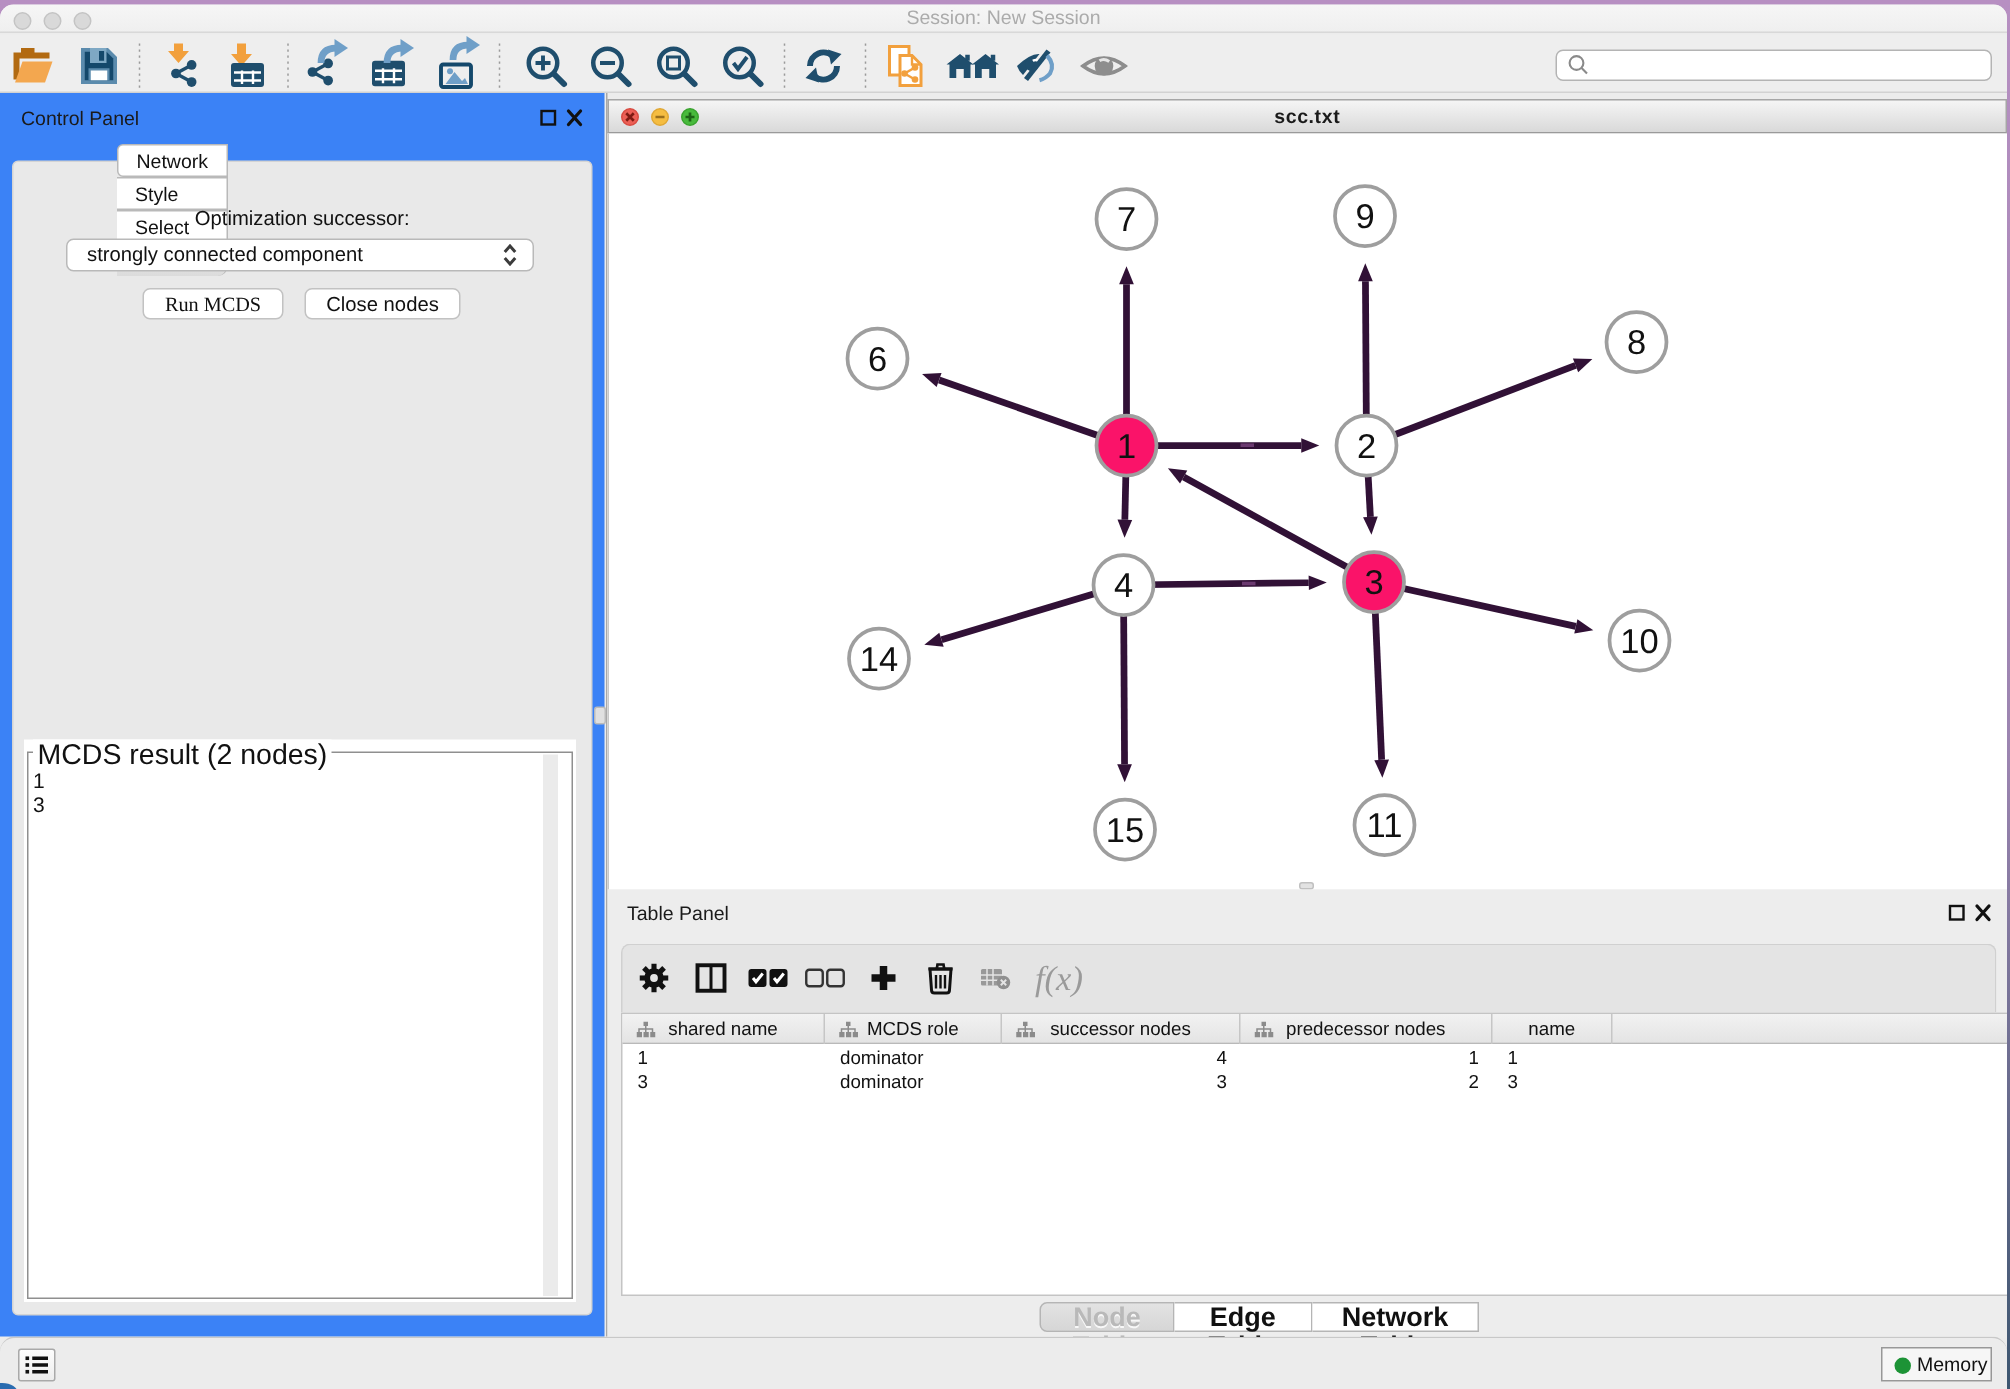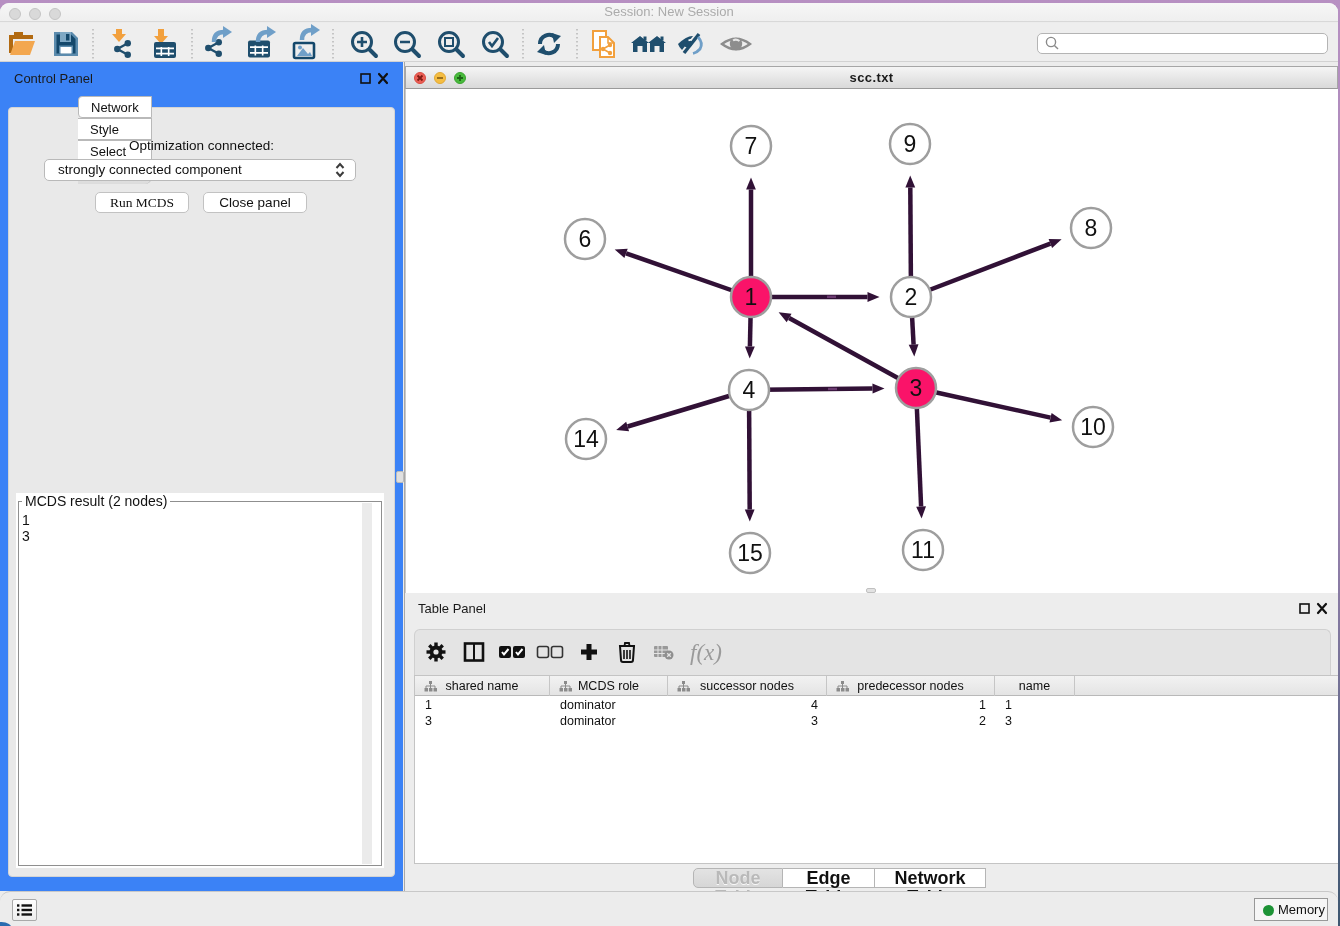--- a/index.html
+++ b/index.html
@@ -19,21 +19,21 @@
 #cp-inner { position:absolute; left:8px; top:45px; width:387px; height:770px; background:#e9e9e9; border:1px solid #d4d4d4; border-radius:4px; }
 .tabrow { position:absolute; top:34px; left:78px; height:22px; display:flex;flex-direction:column; }
 .tab { height:22px; line-height:21px; padding:0 12px; background:#fff; border:1px solid #b9b9b9; border-left:none; font-size:13px; color:#111; }
 .tab.first { border-left:1px solid #b9b9b9; border-radius:4px 0 0 4px; }
 .tab.sel { background:linear-gradient(#e9e9e9,#dcdcdc); color:#c6c6c6; text-shadow:0 1px 0 #fff; border-radius:0 7px 7px 0; border-bottom:none; padding:0 9px; }
 #optlabel { position:absolute; left:0; top:76px; width:403px; text-align:center; font-size:13.5px; color:#111; }
 #dropdown { position:absolute; left:44px; top:97px; width:312px; height:22px; background:#fff; border:1px solid #b9b9b9; border-radius:5px; font-size:13.5px; color:#111; line-height:20px; padding-left:13px; }
 .btn { position:absolute; top:130px; height:21px; background:#fff; border:1px solid #c2c2c2; border-radius:5px; font-size:13.5px; color:#111; text-align:center; line-height:19px; }
 #mcdsbox { position:absolute; left:16px; top:431px; width:368px; height:375px; background:#fff; }
 #mcdsinner { position:absolute; left:2px; right:2px; top:8px; bottom:2px; border:1px solid #8f8f8f; }
-#mcdstitle { position:absolute; left:6px; top:0px; background:#fff; padding:0 3px; font-size:14px; color:#111; }
+#mcdstitle { position:absolute; left:6px; top:0px; background:#fff; padding:0 3px; font-size:19px; color:#111; }
 #mcds-sb { position:absolute; right:12px; top:10px; width:10px; bottom:4px; background:#ebebeb; }
 #mcdslines { position:absolute; left:6px; top:19px; font-size:14px; color:#111; line-height:16px; }
 
 #vsplit { position:absolute; left:404px; top:59px; width:1px; height:829px; background:#a8a8a8; }
 #vgrip { position:absolute; left:396px; top:468px; width:8px; height:12px; background:#e0e0e0; border:1px solid #bbb; border-radius:2px; }
 
 #netwin { position:absolute; left:405px; top:59px; width:933px; height:531px; }
 #nw-title { position:absolute; left:0; top:4px; width:100%; height:23px; background:linear-gradient(#f5f5f5,#d9d9d9); border:1px solid #a6a6a6; border-bottom:1px solid #9a9a9a; }
 #nw-title .t { position:absolute; width:100%; text-align:center; top:3px; font-size:13px; font-weight:bold; color:#1a1a1a; letter-spacing:0.4px; }
 .mac { position:absolute; top:5px; width:12px; height:12px; border-radius:50%; }
@@ -200,27 +200,27 @@
         <rect x="2" y="2" width="9" height="9" fill="none" stroke="#111" stroke-width="1.6"></rect>
         <path d="M 20 2 L 28 11 M 28 2 L 20 11" stroke="#111" stroke-width="2.2" stroke-linecap="round"></path>
       </svg>
     <div id="cp-inner"></div>
     <div class="tabrow">
       <div class="tab first">Network</div>
         <div class="tab">Style</div>
         <div class="tab">Select</div>
         <div class="tab sel">MCDS</div>
     </div>
-    <div id="optlabel">Optimization connected:</div>
+    <div id="optlabel">Optimization successor:</div>
     <div id="dropdown">strongly connected component<svg width="14" height="18" viewBox="0 0 14 18" style="position:absolute;right:8px;top:1px;">
           <path d="M 3.5 7 L 7 3 L 10.5 7" fill="none" stroke="#3c3c3c" stroke-width="2"></path>
           <path d="M 3.5 11 L 7 15 L 10.5 11" fill="none" stroke="#3c3c3c" stroke-width="2"></path>
         </svg></div>
     <div class="btn" style="left:95px;width:94px;font-family:Liberation Serif, serif;">Run MCDS</div>
-    <div class="btn" style="left:203px;width:104px;">Close panel</div>
+    <div class="btn" style="left:203px;width:104px;">Close nodes</div>
     <div id="mcdsbox">
       <div id="mcdsinner"></div>
       <div id="mcds-sb"></div>
       <div id="mcdstitle">MCDS result (2 nodes)</div>
       <div id="mcdslines">1<br>3</div>
     </div>
   </div>
   <div id="vsplit"></div>
     <div id="vgrip"></div>
   <div id="netwin">

